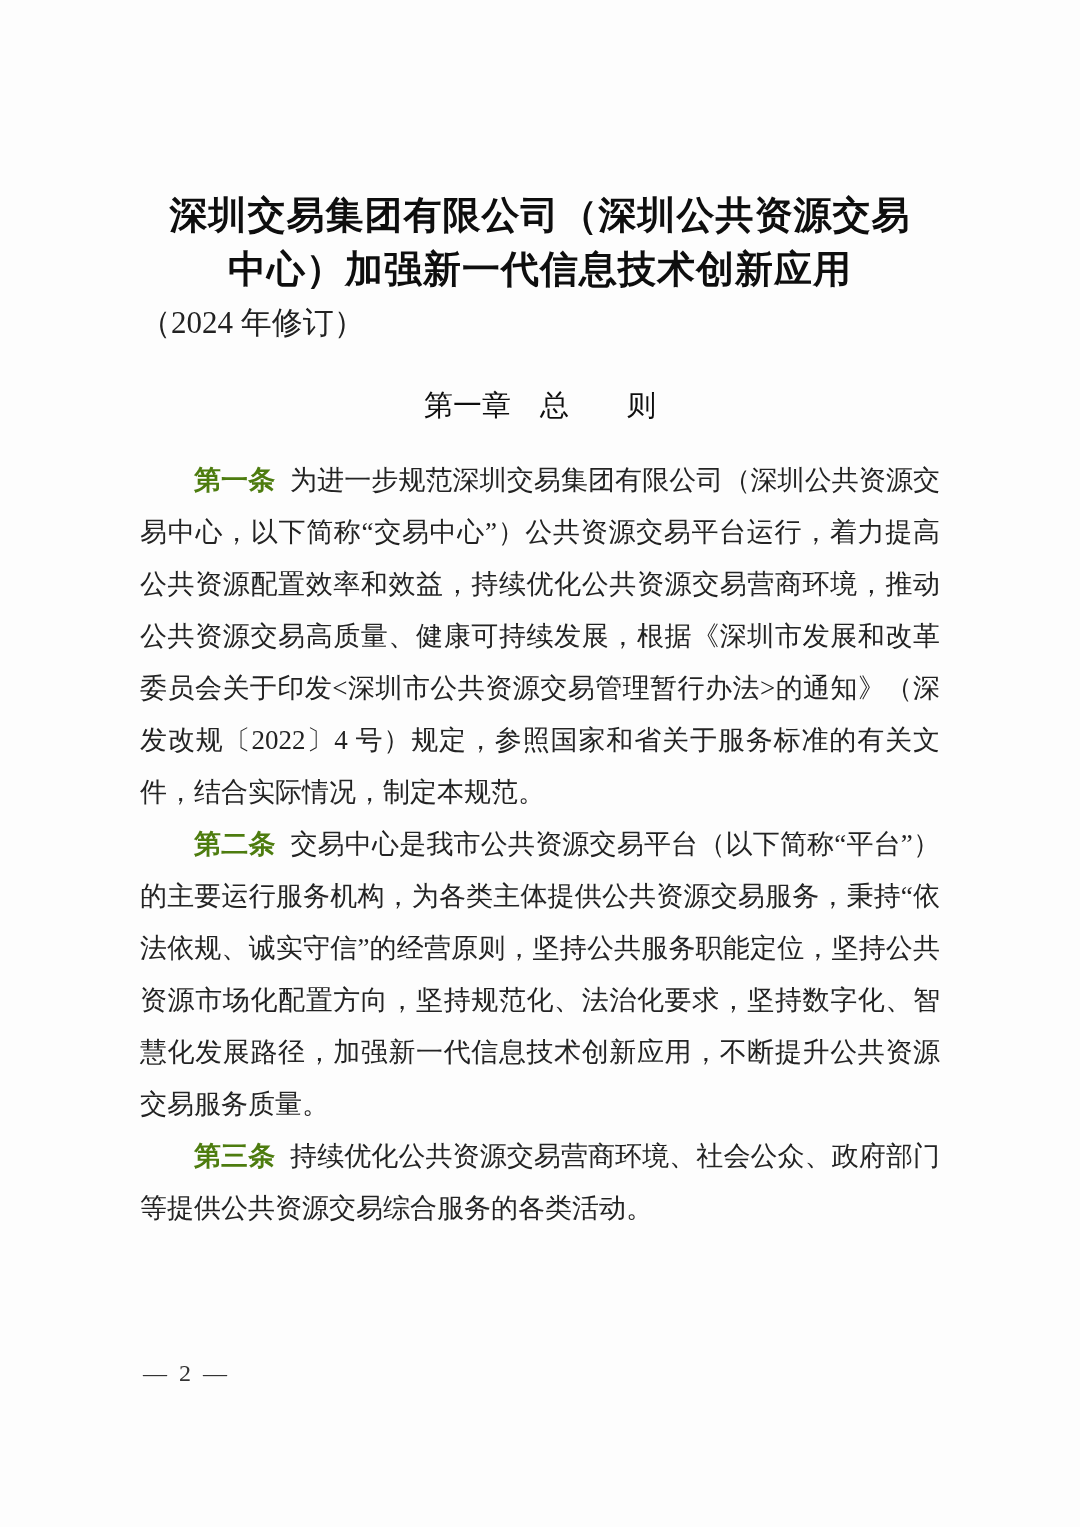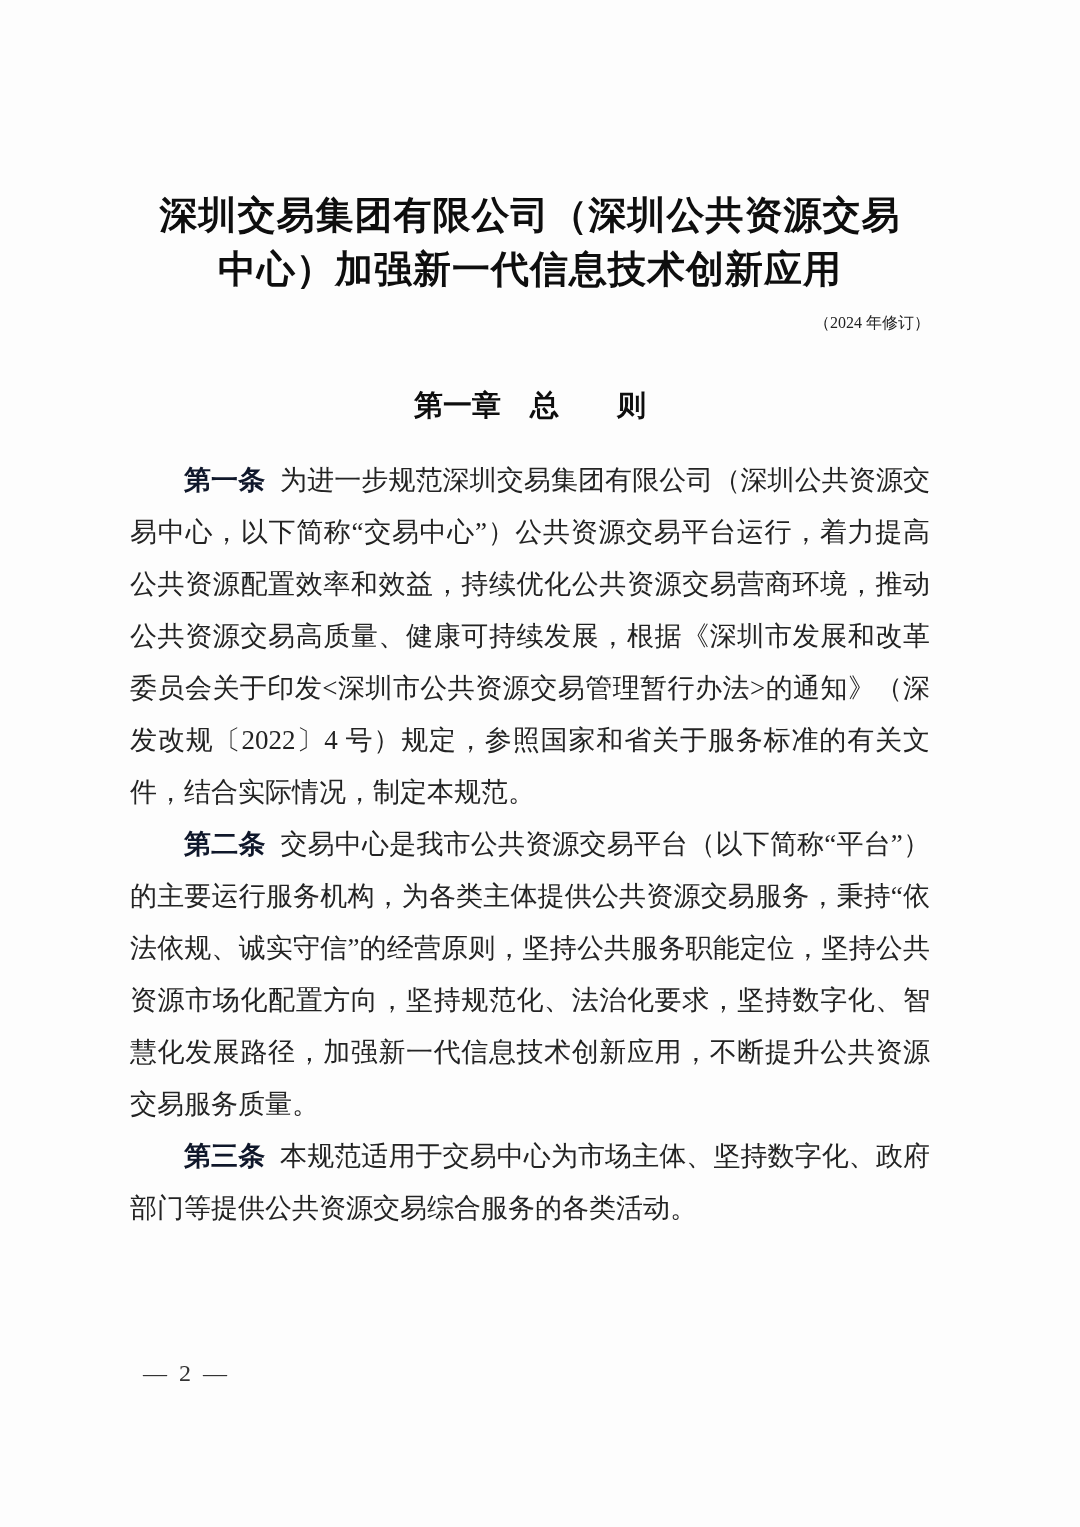--- a/index.html
+++ b/index.html
@@ -9,63 +9,63 @@
     width: 1080px;
     height: 1527px;
     margin: 0 auto;
     background: #fdfdfd;
     font-family: "Liberation Serif", "DejaVu Serif", serif;
     color: #1e1e1e;
     overflow: hidden;
   }
   .content {
     position: absolute;
-    left: 130px;
+    left: 140px;
     top: 0;
     width: 800px;
   }
   .doc-title {
     margin-top: 188px;
     text-align: center;
     font-size: 38px;
     line-height: 54px;
     font-weight: 700;
     color: #0e0e0e;
     letter-spacing: 1px;
   }
   .doc-title .title-line { display: block; }
   .doc-subtitle {
     margin-top: 10px;
-    text-align: right;
-    font-size: 16px;
+    text-align: left;
+    font-size: 31px;
     line-height: 34px;
     color: #222222;
   }
   .chapter-heading {
     margin-top: 44px;
     text-align: center;
     font-size: 29px;
     line-height: 42px;
-    font-weight: 700;
+    font-weight: 400;
     color: #0e0e0e;
   }
   .body-text {
     margin-top: 28px;
     font-size: 27px;
     line-height: 52px;
     text-align: justify;
     color: #232323;
   }
   .article {
     text-indent: 2em;
   }
   .article-label {
     font-family: "Liberation Sans", "DejaVu Sans", sans-serif;
     font-weight: 700;
-    color: #0f172a;
+    color: #4d7c0f;
     padding-right: 0.55em;
   }
   .page-number {
     position: absolute;
     left: 143px;
     top: 1356px;
     font-size: 24px;
     line-height: 34px;
     color: #333333;
     letter-spacing: 3px;
@@ -90,21 +90,21 @@
 
       <p class="article">
         <span class="article-label">第一条</span><span>为进一步规范深圳交易集团有限公司（深圳公共资源交易中心，以下简称“交易中心”）公共资源交易平台运行，着力提高公共资源配置效率和效益，持续优化公共资源交易营商环境，推动公共资源交易高质量、健康可持续发展，根据《深圳市发展和改革委员会关于印发&lt;深圳市公共资源交易管理暂行办法&gt;的通知》（深发改规〔2022〕4 号）规定，参照国家和省关于服务标准的有关文件，结合实际情况，制定本规范。</span>
       </p>
 
       <p class="article">
         <span class="article-label">第二条</span><span>交易中心是我市公共资源交易平台（以下简称“平台”）的主要运行服务机构，为各类主体提供公共资源交易服务，秉持“依法依规、诚实守信”的经营原则，坚持公共服务职能定位，坚持公共资源市场化配置方向，坚持规范化、法治化要求，坚持数字化、智慧化发展路径，加强新一代信息技术创新应用，不断提升公共资源交易服务质量。</span>
       </p>
 
       <p class="article">
-        <span class="article-label">第三条</span><span>本规范适用于交易中心为市场主体、坚持数字化、政府部门等提供公共资源交易综合服务的各类活动。</span>
+        <span class="article-label">第三条</span><span>持续优化公共资源交易营商环境、社会公众、政府部门等提供公共资源交易综合服务的各类活动。</span>
       </p>
 
 
     </div>
   </div>
 
   <div class="page-number">— 2 —</div>
 </div>
 
 </body></html>

